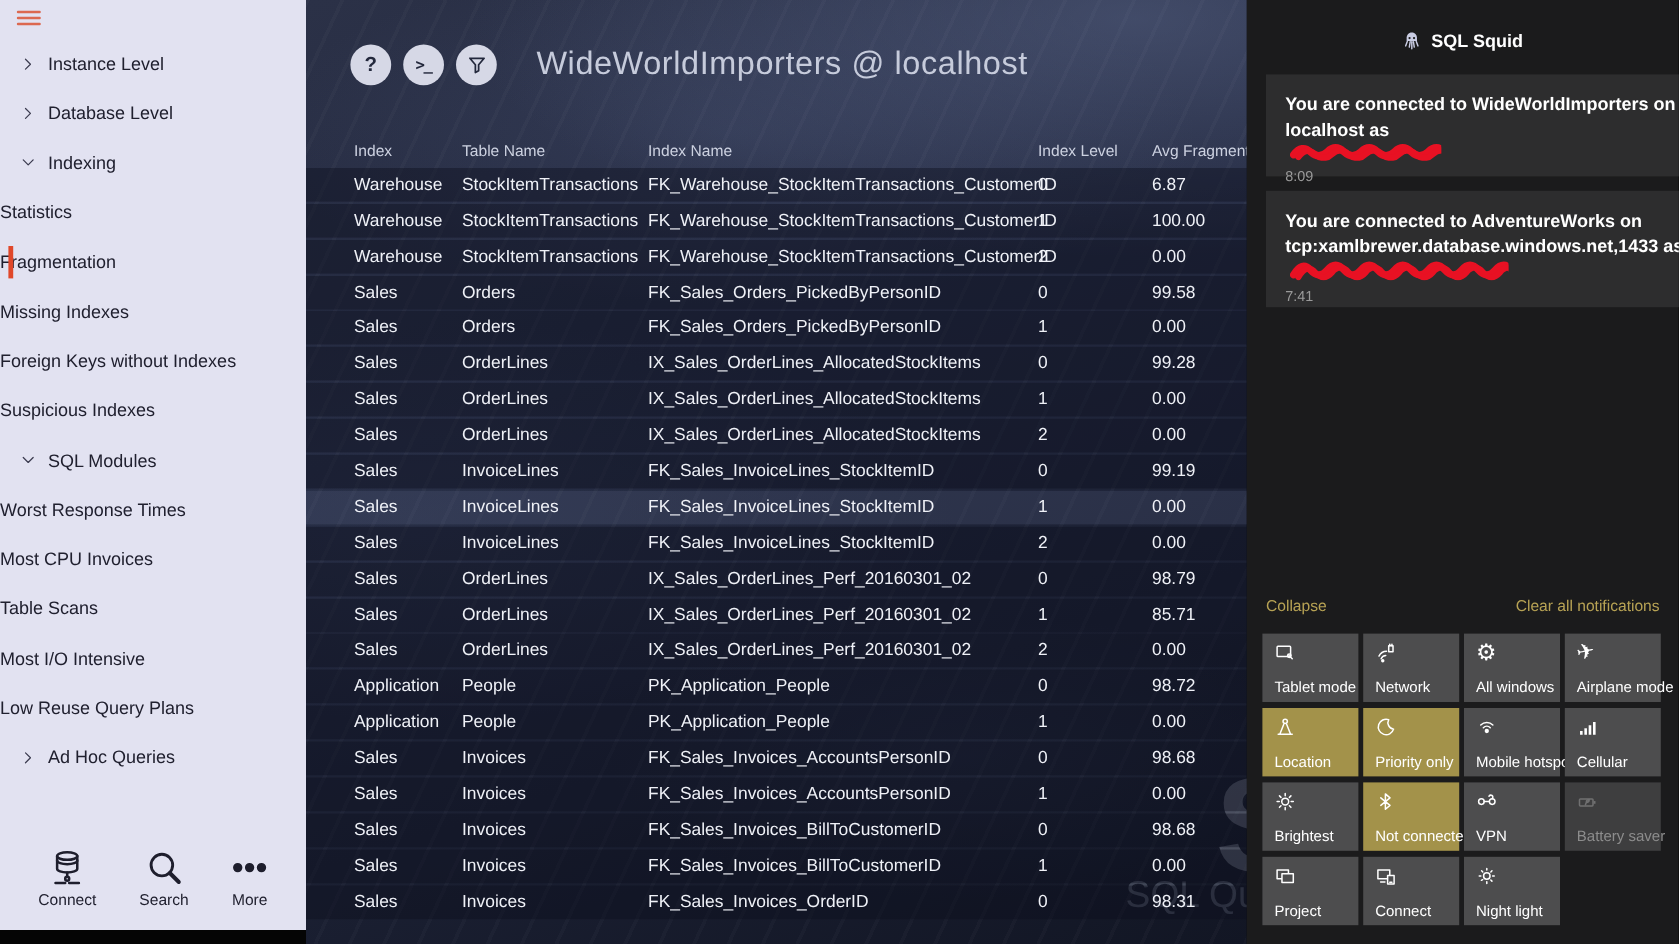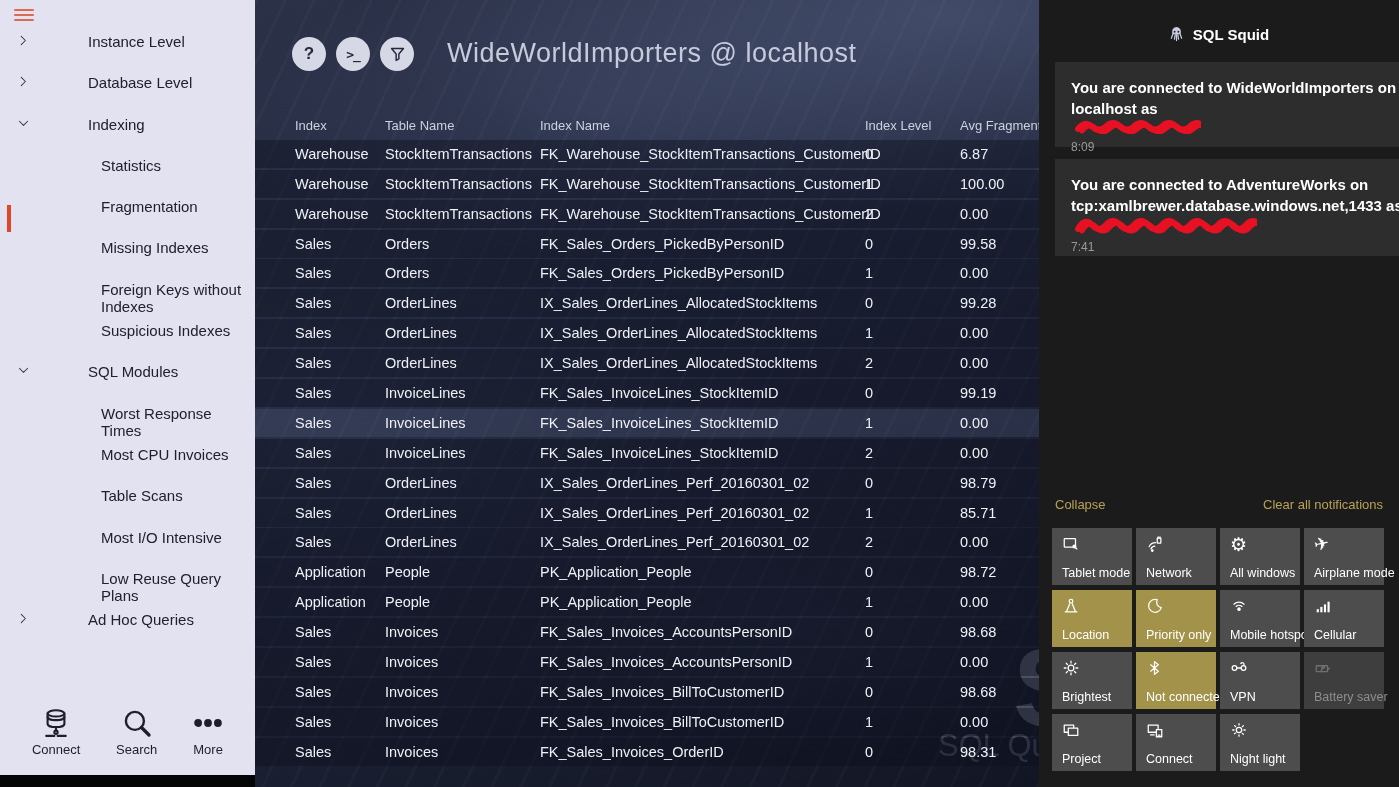--- a/index.html
+++ b/index.html
@@ -7,25 +7,25 @@
     font-family:"Liberation Sans","DejaVu Sans",sans-serif; }
   #stage { position:relative; width:1399px; height:787px; }
 
   
   #sidebar { position:absolute; left:0; top:0; width:255px; height:775px;
     background:#e2e2f1; overflow:hidden; }
   #sidebar-bottom-strip { position:absolute; left:0; top:775px; width:255px; height:12px; background:#050505; }
   #hamburger { position:absolute; left:14px; top:9px; width:20px; height:16px; cursor:pointer; }
   #hamburger .bar { height:2px; background:#dc6850; margin-bottom:3px; border-radius:1px; }
   #nav { position:absolute; left:0; top:33px; width:255px; }
-  .nav-row { position:relative; height:41.3px; display:flex; align-items:flex-start; cursor:pointer;
-    color:#20202f; font-size:15px;padding-left:48px; }
+  .nav-row { position:relative; height:41.3px; display:flex; align-items:center; cursor:pointer;
+    color:#20202f; font-size:15px; }
   .nav-row .chev { position:absolute; left:16px; width:16px; height:16px; }
   .nav-row .lbl0 { margin-left:40px; }
-  .nav-row .lbl1 { margin-left:53px; }
+  .nav-row .lbl1 { }
   .nav-row .selbar { position:absolute; left:7px; top:7px; width:4px; height:27px; background:#e0472a; }
   #sidebar-actions { position:absolute; left:0; bottom:12px; width:255px; height:80px;
     display:flex; justify-content:space-around; align-items:flex-end; padding:0 14px 6px 14px; }
   .sb-action { display:flex; flex-direction:column; align-items:center; gap:4px; cursor:pointer; color:#1e1e2d; }
   .sb-action .cap { font-size:13px; }
 
   
   #main { position:absolute; left:255px; top:0; width:784px; height:787px; overflow:hidden;
     background:
       radial-gradient(900px 320px at 88% 2%, rgba(110,125,165,0.38), transparent 62%),

